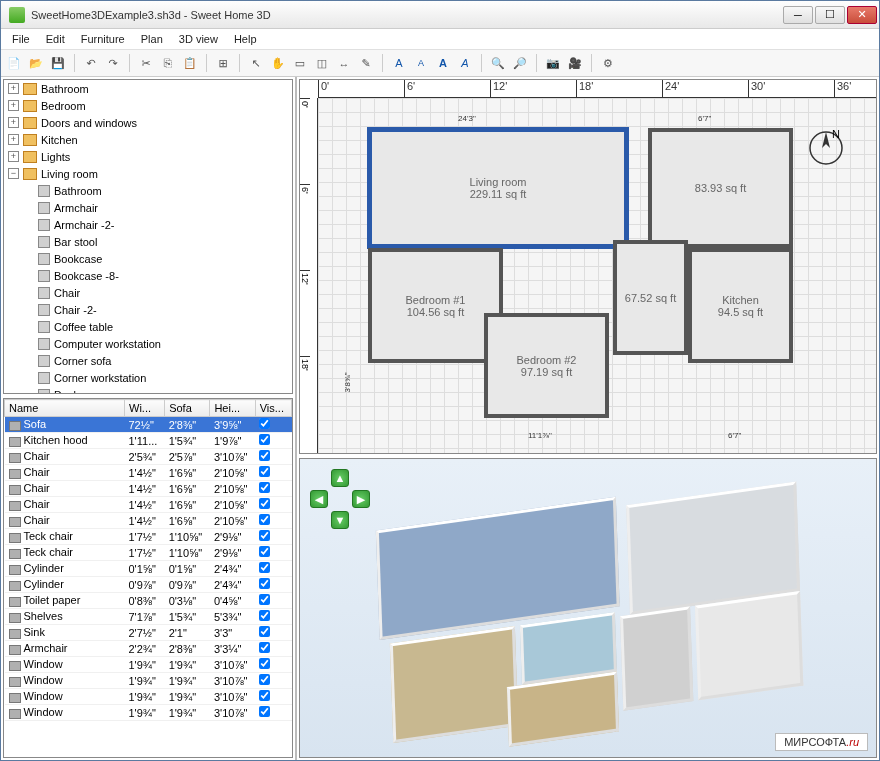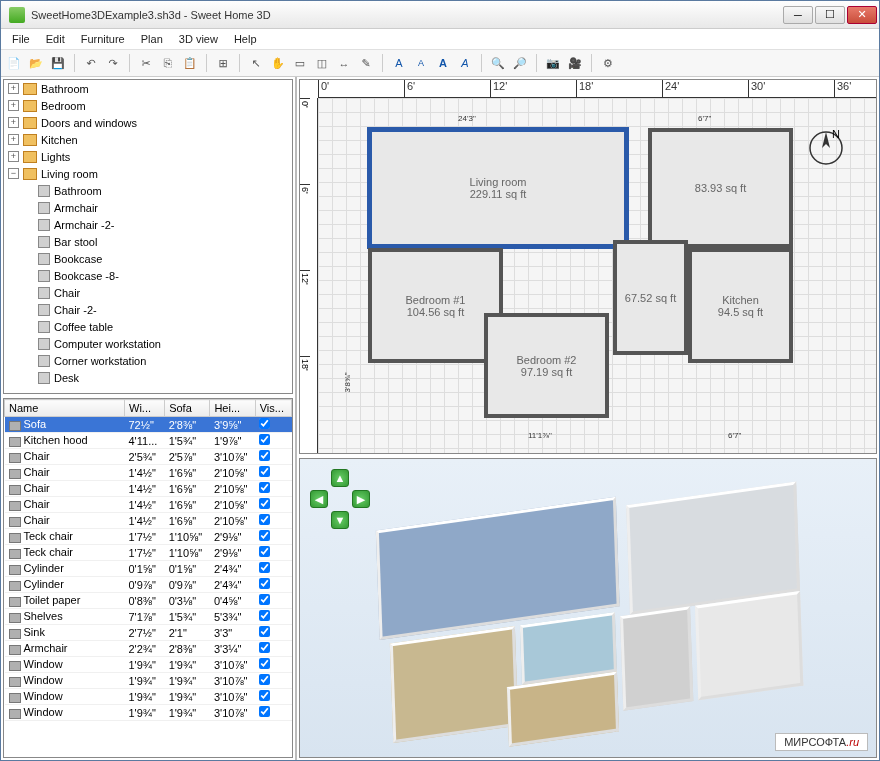--- a/index.html
+++ b/index.html
@@ -198,20 +198,26 @@
           <div class="tree-row">
             <span class="tree-spacer"></span>
             <span class="tree-spacer"></span>
             <span class="tree-icon item"></span>
             <span>Computer workstation</span>
           </div>
           <div class="tree-row">
             <span class="tree-spacer"></span>
             <span class="tree-spacer"></span>
             <span class="tree-icon item"></span>
+            <span>Corner sofa</span>
+          </div>
+          <div class="tree-row">
+            <span class="tree-spacer"></span>
+            <span class="tree-spacer"></span>
+            <span class="tree-icon item"></span>
             <span>Corner workstation</span>
           </div>
           <div class="tree-row">
             <span class="tree-spacer"></span>
             <span class="tree-spacer"></span>
             <span class="tree-icon item"></span>
             <span>Desk</span>
           </div>
         </div>
       <div class="table-pane">
@@ -228,21 +234,21 @@
           <tbody id="tbody">
               <tr class="sel">
                 <td><span class="cell-icon"></span>Sofa</td>
                 <td>72½"</td>
                 <td>2'8⅜"</td>
                 <td>3'9⅝"</td>
                 <td><input type="checkbox" class="chk" checked="" style=""></td>
               </tr>
               <tr>
                 <td><span class="cell-icon"></span>Kitchen hood</td>
-                <td>4'11...</td>
+                <td>1'11...</td>
                 <td>1'5¾"</td>
                 <td>1'9⅞"</td>
                 <td><input type="checkbox" class="chk" checked="" style=""></td>
               </tr>
               <tr>
                 <td><span class="cell-icon"></span>Chair</td>
                 <td>2'5¾"</td>
                 <td>2'5⅞"</td>
                 <td>3'10⅞"</td>
                 <td><input type="checkbox" class="chk" checked="" style=""></td>

